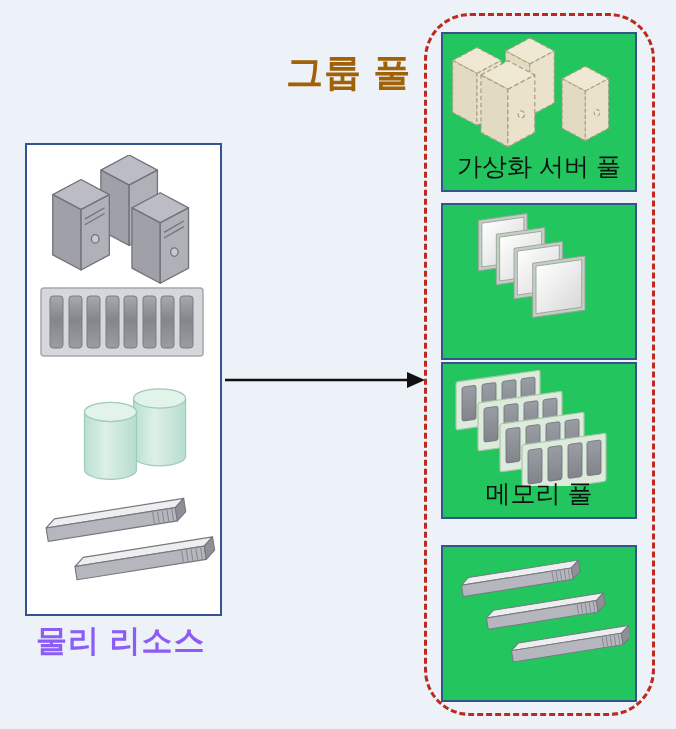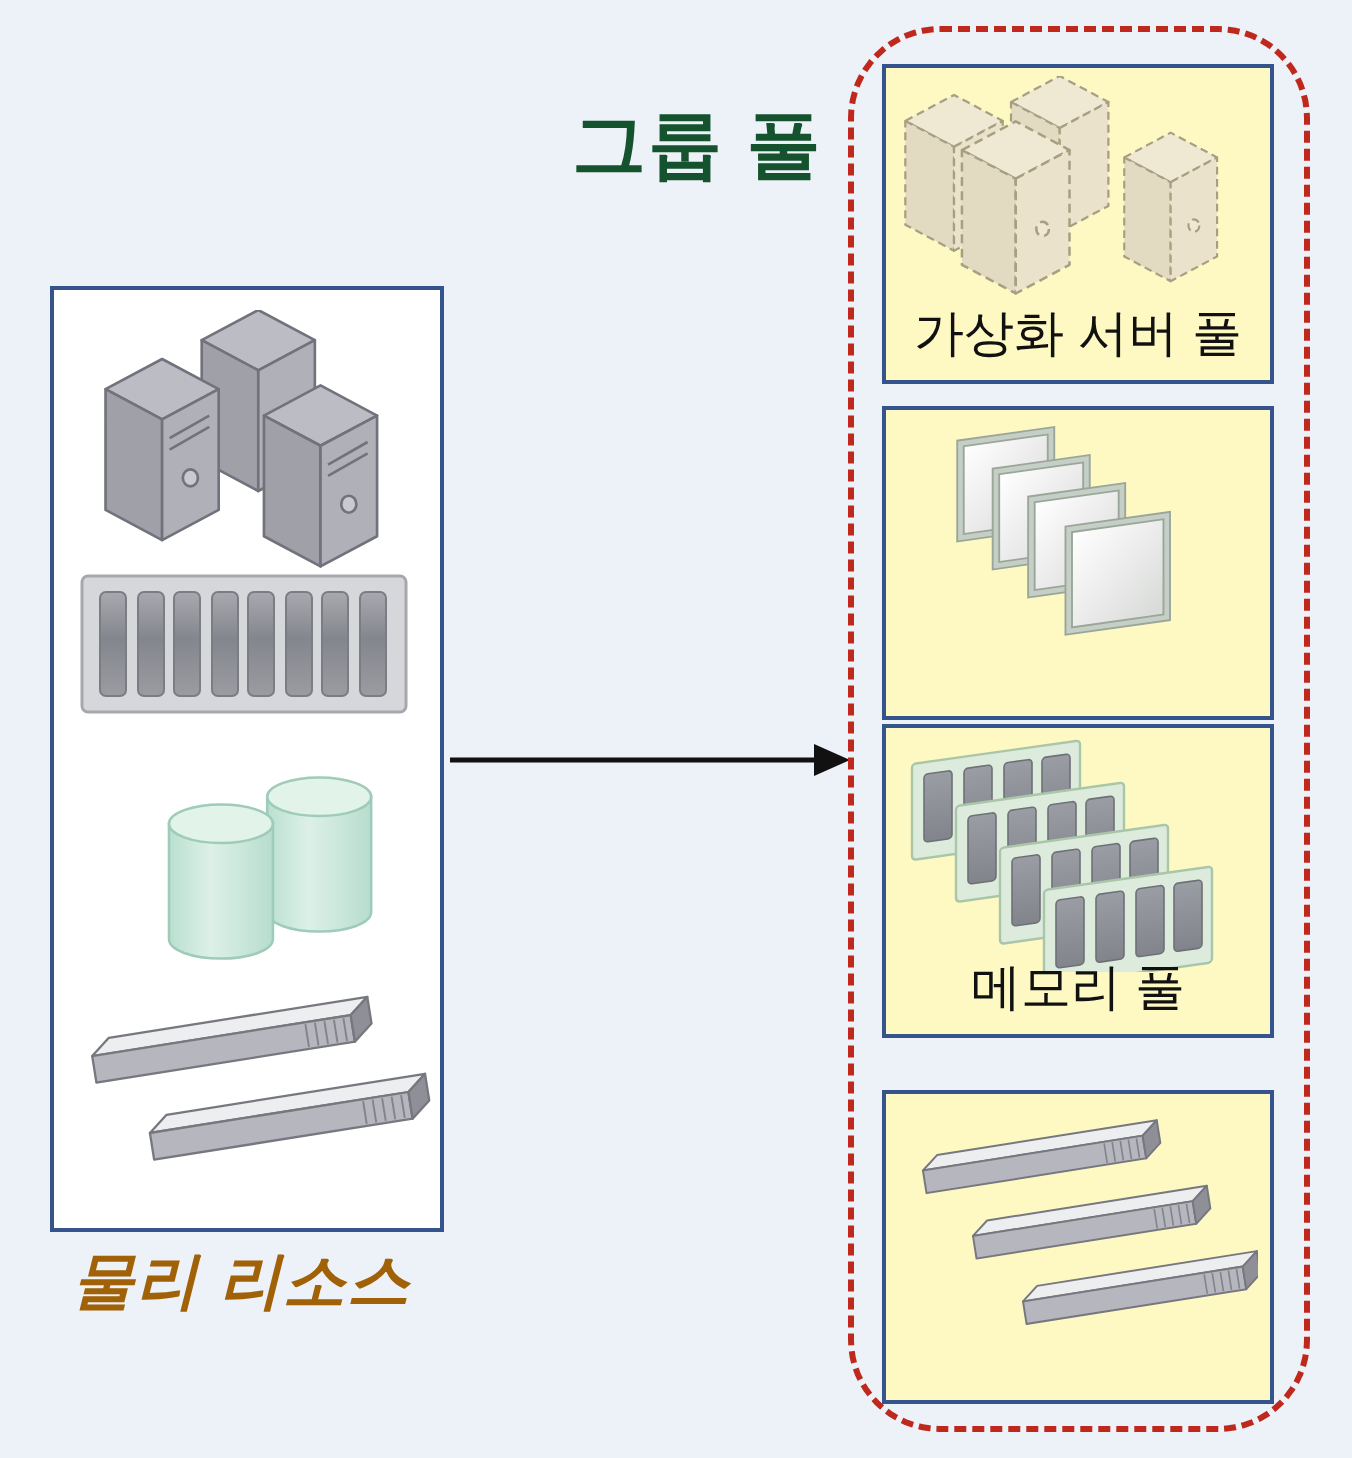--- a/index.html
+++ b/index.html
@@ -12,41 +12,41 @@
   .canvas{position:absolute;left:0;top:0;width:676px;height:729px;}
 
   
   .phys-box{
     position:absolute;left:25px;top:143px;width:193px;height:469px;
     background:#ffffff;border:2px solid #35548e;
   }
   .phys-icon{position:absolute;}
   .phys-label{
     position:absolute;left:36px;top:620px;width:200px;
-    font-size:31px;font-weight:600;color:#a16207;letter-spacing:1px;font-style:italic;
+    font-size:31px;font-weight:600;color:#8b5cf6;letter-spacing:1px;
   }
 
   
   .arrow-svg{position:absolute;left:223px;top:368px;}
 
   
   .group-title{
     position:absolute;left:286px;top:48px;width:130px;
-    font-size:37px;font-weight:700;color:#14532d;letter-spacing:1px;
+    font-size:37px;font-weight:700;color:#a16207;letter-spacing:1px;
     white-space:nowrap;
   }
   .group-rect{
     position:absolute;left:424px;top:13px;width:225px;height:697px;
     border:3px dashed #bf281c;border-radius:46px;
   }
 
   
   .pool-box{
     position:absolute;left:441px;width:192px;
-    background:#fef9c3;border:2px solid #35548e;
+    background:#22c55e;border:2px solid #35548e;
   }
   .pool-box .icon{position:absolute;}
   .pool-label{
     position:absolute;left:0;right:0;bottom:7px;
     text-align:center;font-size:25px;font-weight:500;color:#111;
     white-space:nowrap;
   }
   #pool-0{top:32px;height:156px;}
   #pool-1{top:203px;height:153px;}
   #pool-2{top:362px;height:153px;}

